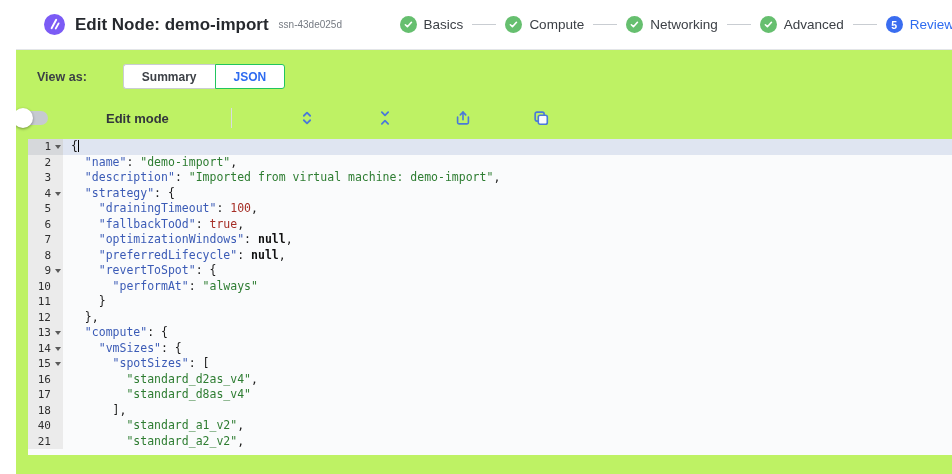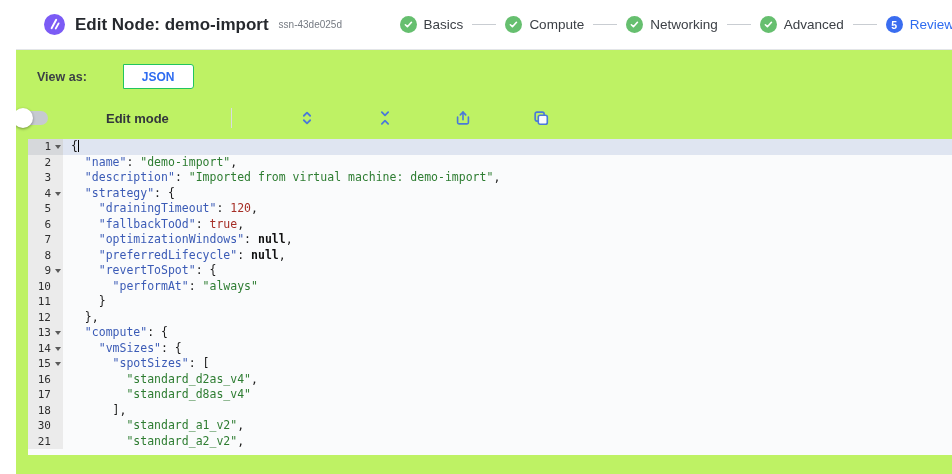--- a/index.html
+++ b/index.html
@@ -133,20 +133,21 @@
         <span class="step current">
           <span class="step-circle current">5</span>
           <span class="step-label">Review</span>
         </span>
       </div>
   </div>
 
   <div class="viewas-row">
     <span class="viewas-label">View as:</span>
     <div class="seg-group">
+      <button class="seg-btn">Summary</button>
       <button class="seg-btn selected">JSON</button>
     </div>
   </div>
 
   <div class="editor-toolbar">
     <span class="toggle">
       <span class="toggle-track"></span>
       <span class="toggle-knob"></span>
     </span>
     <span class="editmode-label">Edit mode</span>
@@ -190,21 +191,21 @@
       <div class="cl">
         <div class="gut">3</div>
         <div class="code"><span class="tk-p">  </span><span class="tk-k">"description"</span><span class="tk-p">: </span><span class="tk-s">"Imported from virtual machine: demo-import"</span><span class="tk-p">,</span></div>
       </div>
       <div class="cl">
         <div class="gut">4<span class="fold"></span></div>
         <div class="code"><span class="tk-p">  </span><span class="tk-k">"strategy"</span><span class="tk-p">: {</span></div>
       </div>
       <div class="cl">
         <div class="gut">5</div>
-        <div class="code"><span class="tk-p">    </span><span class="tk-k">"drainingTimeout"</span><span class="tk-p">: </span><span class="tk-n">120</span><span class="tk-p">,</span></div>
+        <div class="code"><span class="tk-p">    </span><span class="tk-k">"drainingTimeout"</span><span class="tk-p">: </span><span class="tk-n">100</span><span class="tk-p">,</span></div>
       </div>
       <div class="cl">
         <div class="gut">6</div>
         <div class="code"><span class="tk-p">    </span><span class="tk-k">"fallbackToOd"</span><span class="tk-p">: </span><span class="tk-b">true</span><span class="tk-p">,</span></div>
       </div>
       <div class="cl">
         <div class="gut">7</div>
         <div class="code"><span class="tk-p">    </span><span class="tk-k">"optimizationWindows"</span><span class="tk-p">: </span><span class="tk-u">null</span><span class="tk-p">,</span></div>
       </div>
       <div class="cl">
@@ -245,21 +246,21 @@
       </div>
       <div class="cl">
         <div class="gut">17</div>
         <div class="code"><span class="tk-p">        </span><span class="tk-s">"standard_d8as_v4"</span></div>
       </div>
       <div class="cl">
         <div class="gut">18</div>
         <div class="code"><span class="tk-p">      ],</span></div>
       </div>
       <div class="cl">
-        <div class="gut">30</div>
+        <div class="gut">40</div>
         <div class="code"><span class="tk-p">        </span><span class="tk-s">"standard_a1_v2"</span><span class="tk-p">,</span></div>
       </div>
       <div class="cl">
         <div class="gut">21</div>
         <div class="code"><span class="tk-p">        </span><span class="tk-s">"standard_a2_v2"</span><span class="tk-p">,</span></div>
       </div>
     </div>
 
 </div>
 

